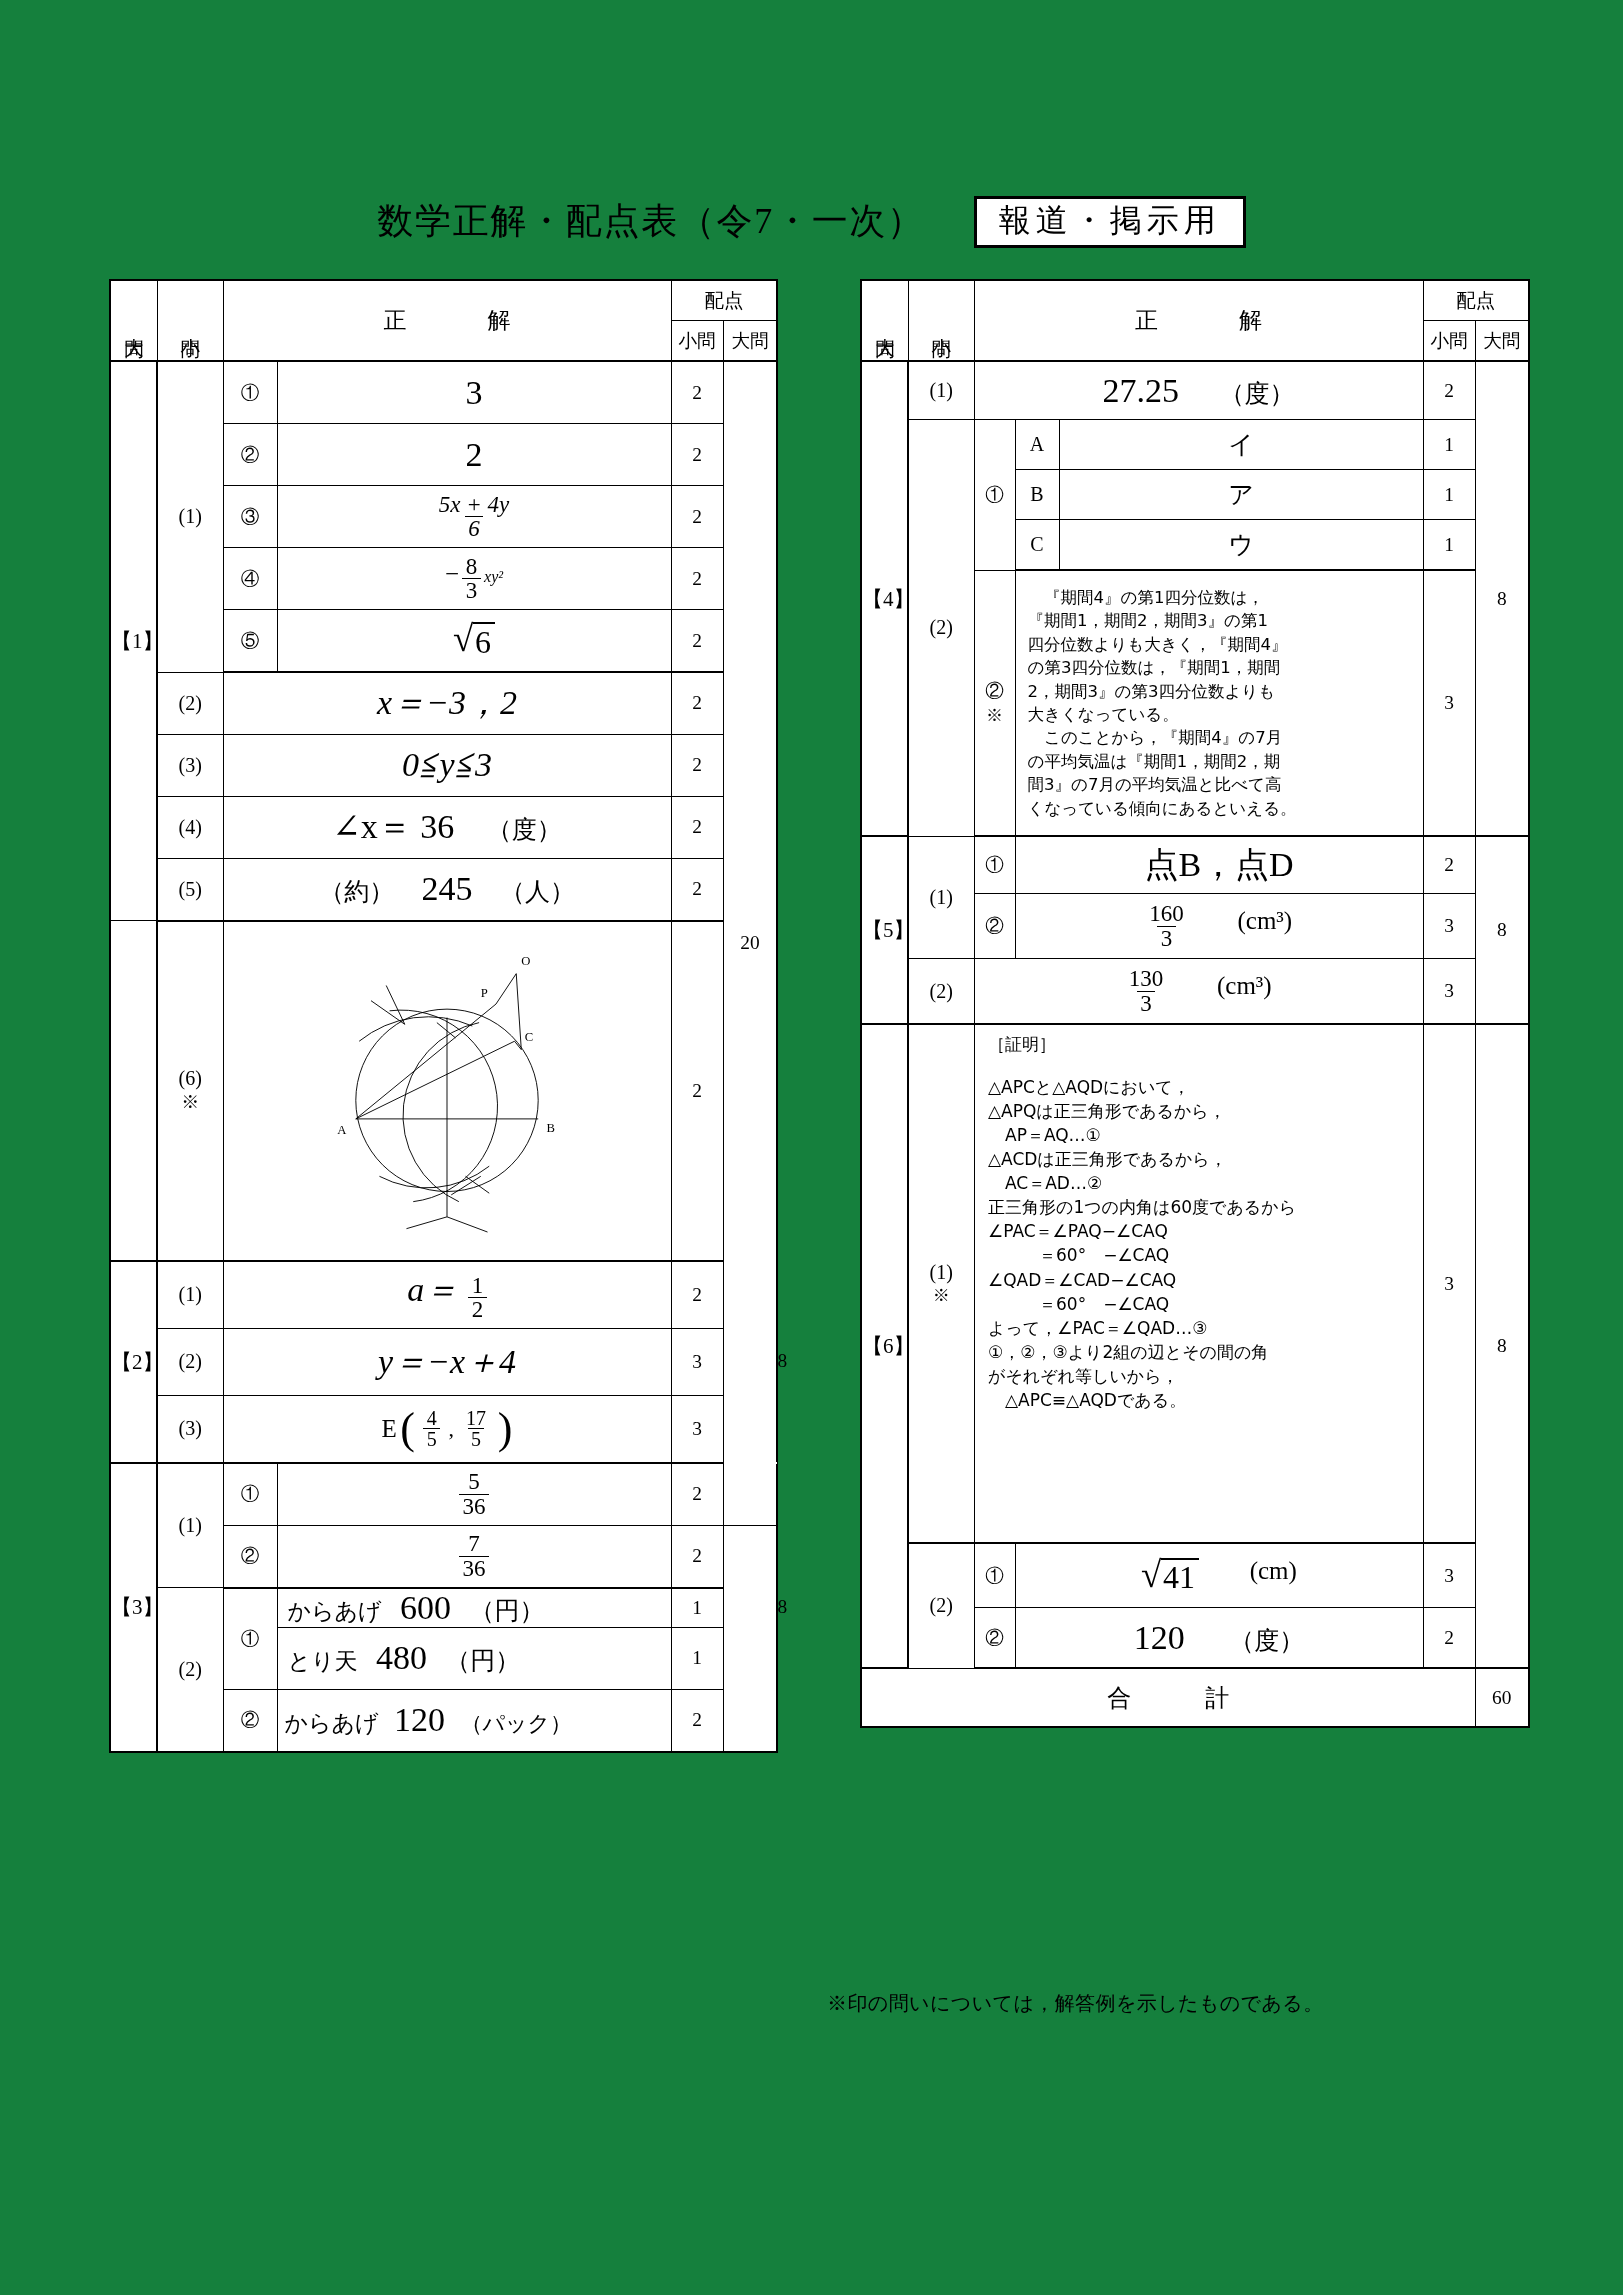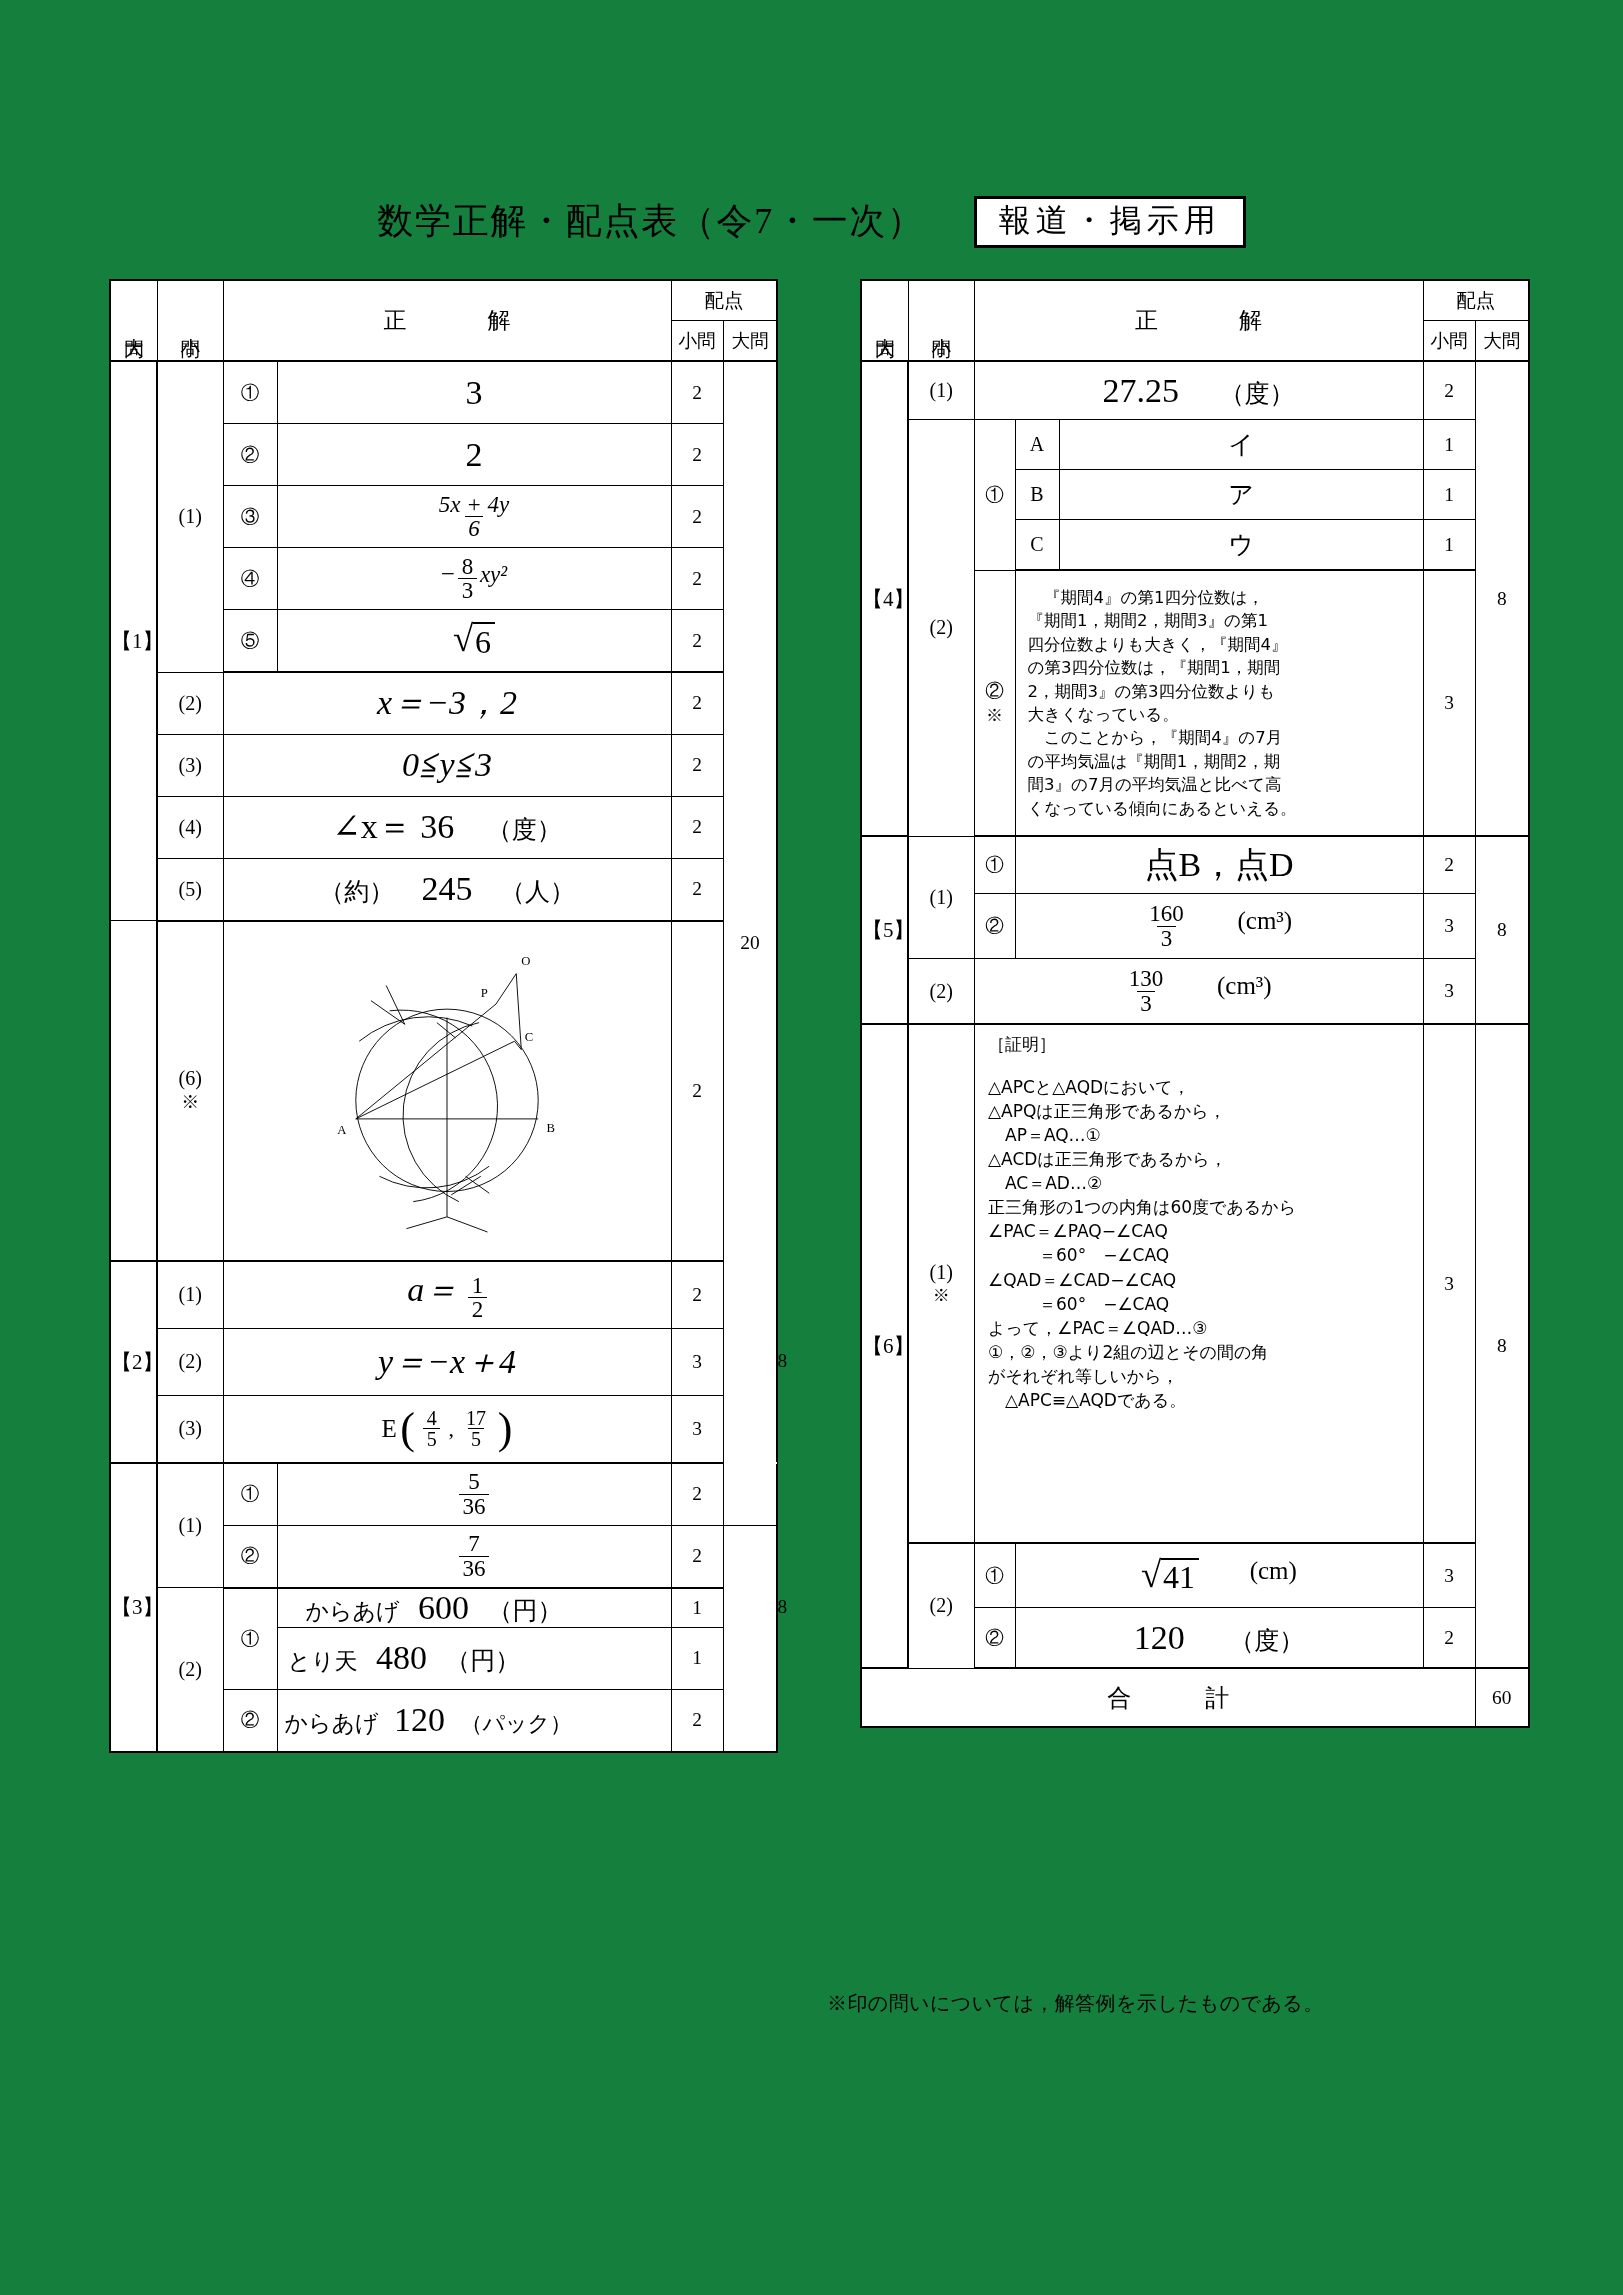--- a/index.html
+++ b/index.html
@@ -131,21 +131,21 @@
     </tr>
 
     <tr>
       <td class="c-mk" style="height:61px">④</td>
       <td colspan="2">
         <span style="font-size:25px">−</span>
         <span class="frac">
           <span class="num">8</span>
           <span class="den">3</span>
         </span>
-        <span class="ans-it" style="font-size:23px">xy²</span>
+        <span class="ans-it" style="font-size:16px">xy²</span>
       </td>
       <td class="c-pt">2</td>
     </tr>
 
     <tr>
       <td class="c-mk thk-b" style="height:61px">⑤</td>
       <td colspan="2" class="thk-b">
         <span class="sqrt">
           <span class="sym">√</span>
           <span class="rad">6</span>
@@ -291,21 +291,21 @@
         <span class="frac">
           <span class="num">7</span>
           <span class="den">36</span>
         </span>
       </td>
       <td class="c-pt thk-b">2</td>
     </tr>
     <tr>
       <td rowspan="3" class="c-sho">(2)</td>
       <td rowspan="2" class="c-mk" style="height:61px">①</td>
-      <td colspan="2" style="text-align:left;padding-left:28px">
+      <td colspan="2" style="text-align:left;padding-left:10px">
         <span class="kana">からあげ</span>
         <span class="ans" style="margin:0 15px">600</span>
         <span class="unit">（円）</span>
       </td>
       <td class="c-pt">1</td>
     </tr>
     <tr>
       <td colspan="2" style="text-align:left;padding-left:10px;height:61px">
         <span class="kana">とり天</span>
         <span class="ans" style="margin:0 15px">480</span>

